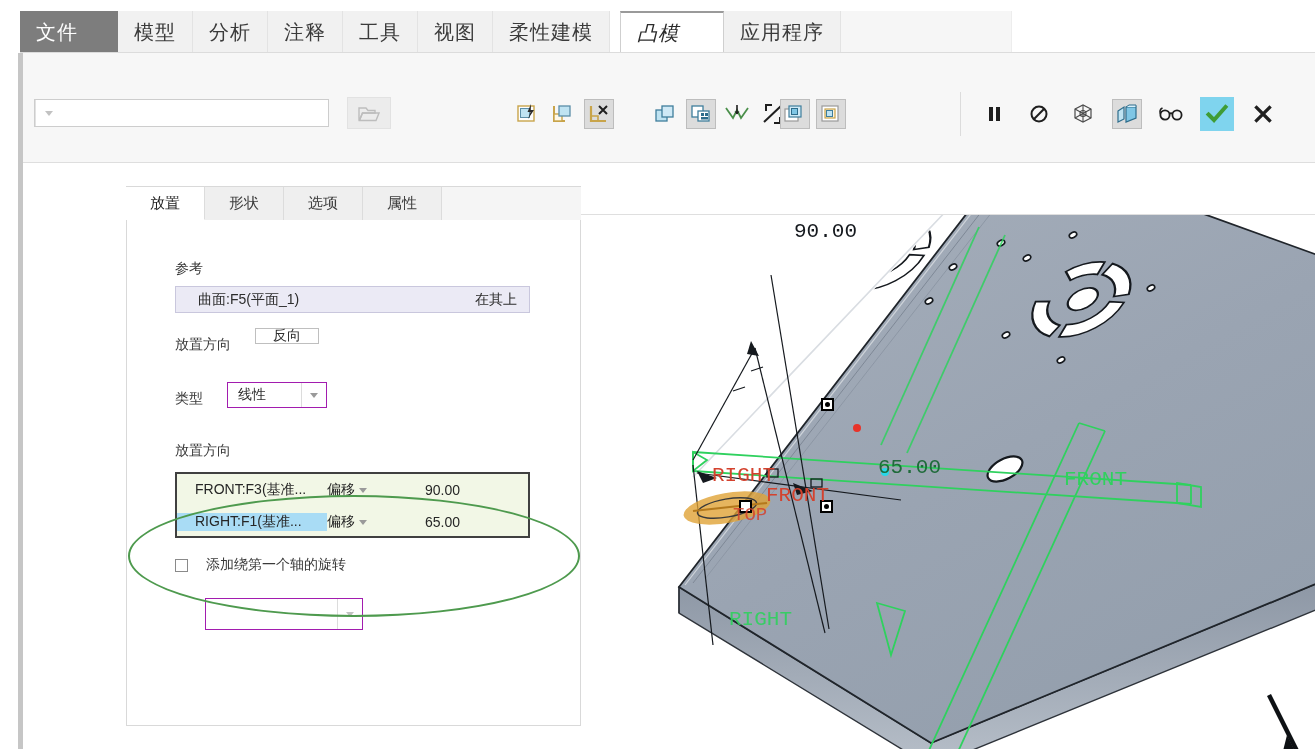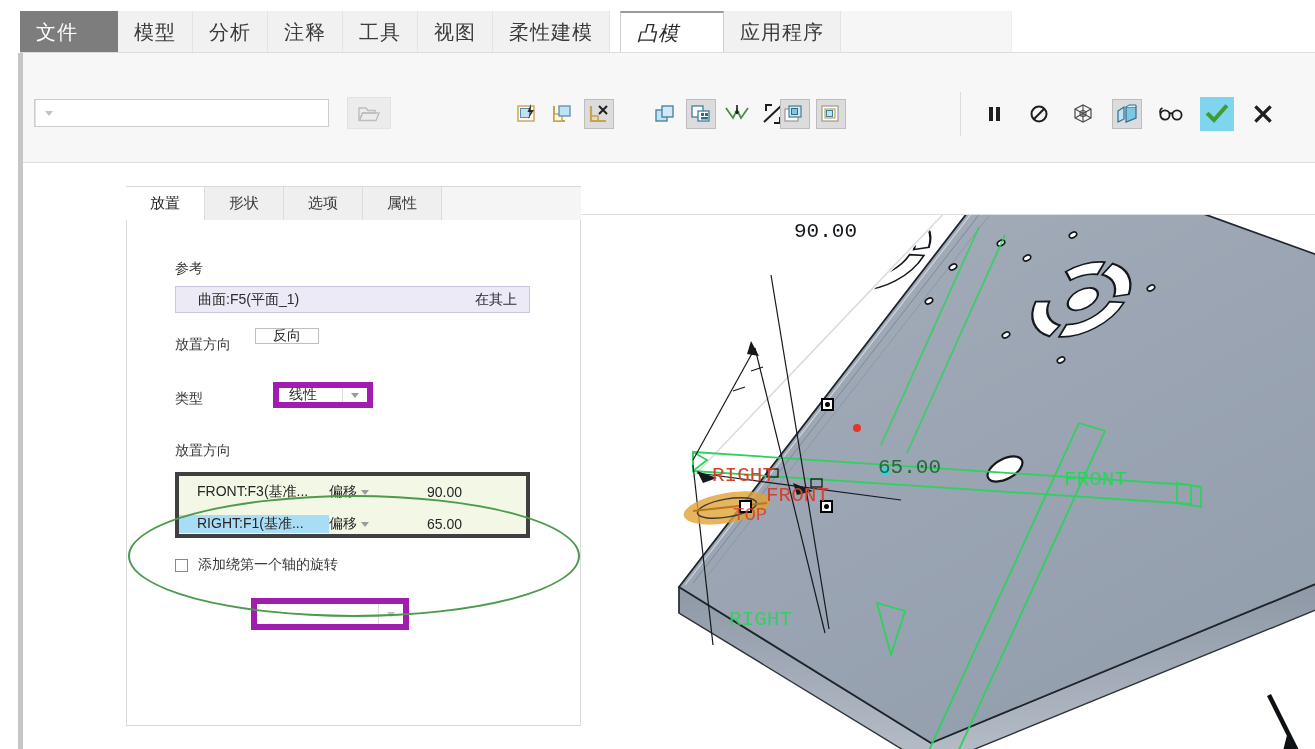--- a/index.html
+++ b/index.html
@@ -108,35 +108,35 @@
     background:#ebeaf5;border:1px solid #c9c7dd;box-sizing:border-box;
     display:flex;align-items:center;justify-content:space-between;
     padding:0 12px 0 22px;font-size:14px;color:#2c2c2c;
   }
   .btn-flat{
     position:absolute;border:1px solid #bfbfbf;background:#ffffff;
     display:flex;align-items:center;justify-content:center;
     font-size:14px;color:#2f2f2f;box-sizing:border-box;
   }
   .combo{
-    position:absolute;border:6px solid #a21caf;background:#ffffff;box-sizing:border-box;
-    display:flex;align-items:center;margin-left:46px;
+    position:absolute;border:1px solid #a21caf;background:#ffffff;box-sizing:border-box;
+    display:flex;align-items:center;
   }
   .combo .cval{flex:1;padding-left:10px;font-size:14px;color:#2f2f2f;}
   .combo .cbtn{width:24px;align-self:stretch;border-left:1px solid #dcdcdc;display:flex;align-items:center;justify-content:center;}
   .offset-table{
     position:absolute;left:48px;top:252px;width:355px;height:66px;
-    background:#f2f7e6;border:4px solid #404040;box-sizing:border-box;
+    background:#f2f7e6;border:2px solid #404040;box-sizing:border-box;
   }
   .orow{height:32px;display:flex;align-items:center;font-size:14px;color:#262626;}
   .orow .c1{width:150px;padding-left:18px;box-sizing:border-box;white-space:nowrap;overflow:hidden;}
   .orow .c2{width:86px;display:flex;align-items:center;gap:4px;}
   .orow .c3{flex:1;text-align:left;padding-left:12px;}
   .orow.sel .c1{background:#a9dcf5;}
-  .checkrow{position:absolute;left:48px;top:336px;display:flex;align-items:center;gap:10px;font-size:14px;color:#3a3a3a;}
+  .checkrow{position:absolute;left:48px;top:336px;display:flex;align-items:center;gap:18px;font-size:14px;color:#3a3a3a;}
   .cbx{width:13px;height:13px;border:1px solid #8a8a8a;background:#ffffff;box-sizing:border-box;}
   .ellipse{
     position:absolute;left:128px;top:495px;width:448px;height:118px;
     border:2px solid #4e9a4e;border-radius:50%;
     pointer-events:none;
   }
   
   .viewport{
     position:absolute;left:581px;top:215px;width:734px;height:534px;
     background:#ffffff;overflow:hidden;

